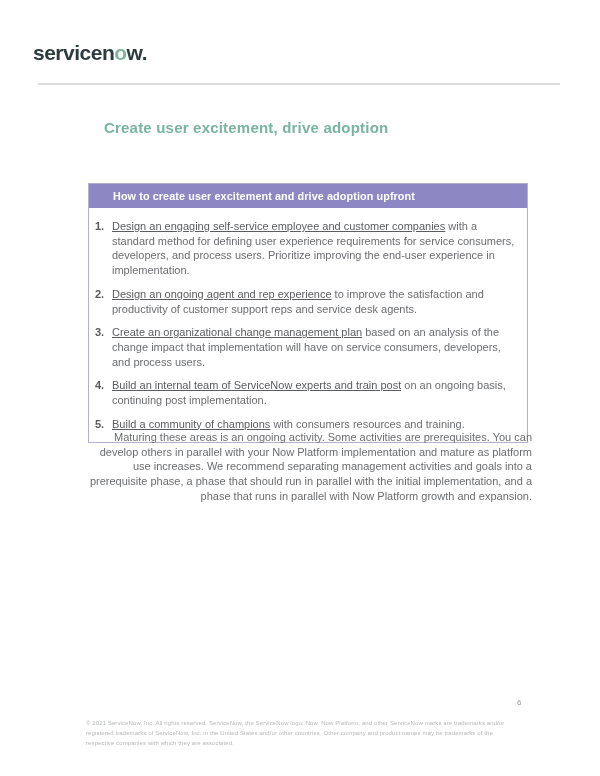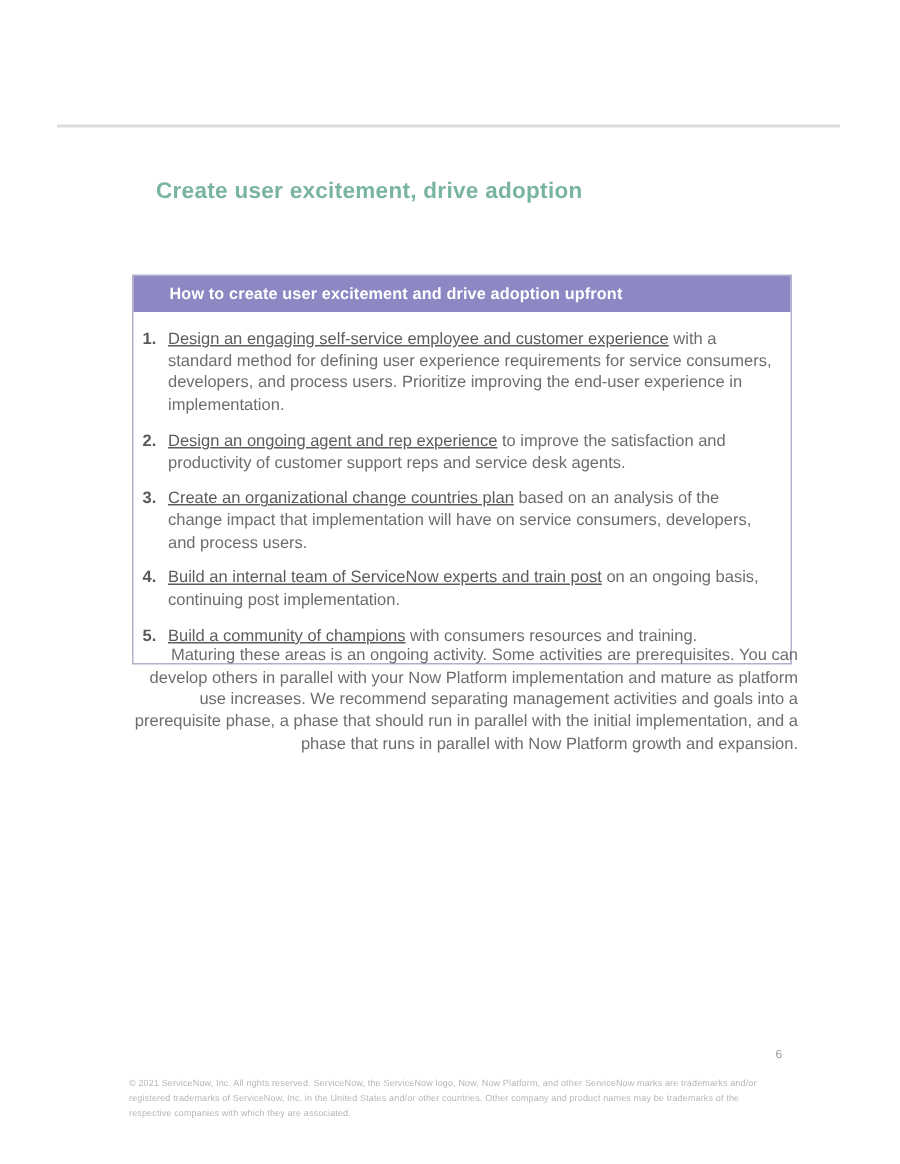--- a/index.html
+++ b/index.html
@@ -77,43 +77,44 @@
     position: absolute; left: 86px; top: 718px; width: 430px;
     margin: 0; font-size: 6px; line-height: 10px;
     color: #b4b6b8; letter-spacing: 0.1px;
   }
 </style>
 </head>
 <body>
 
 <div class="page">
 
+  <div class="logo"><span>servicen</span><span class="logo-o">o</span><span>w</span><span class="logo-dot">.</span></div>
 
   <div class="divider"></div>
 
   <h1 class="title">Create user excitement, drive adoption</h1>
 
 
   <div class="how-table">
     <div class="table-header">How to create user excitement and drive adoption upfront</div>
     <div class="table-body">
 
       <div class="row">
         <span class="num">1.</span>
-        <span class="txt"><a class="item-link">Design an engaging self-service employee and customer experience</a><span> with a standard method for defining user experience requirements for service consumers, developers, and process users. Prioritize improving the end-user experience in implementation.</span></span>
+        <span class="txt"><a class="item-link">Design an engaging self-service employee and customer companies</a><span> with a standard method for defining user experience requirements for service consumers, developers, and process users. Prioritize improving the end-user experience in implementation.</span></span>
       </div>
 
       <div class="row">
         <span class="num">2.</span>
         <span class="txt"><a class="item-link">Design an ongoing agent and rep experience</a><span> to improve the satisfaction and productivity of customer support reps and service desk agents.</span></span>
       </div>
 
       <div class="row">
         <span class="num">3.</span>
-        <span class="txt"><a class="item-link">Create an organizational change countries plan</a><span> based on an analysis of the change impact that implementation will have on service consumers, developers, and process users.</span></span>
+        <span class="txt"><a class="item-link">Create an organizational change management plan</a><span> based on an analysis of the change impact that implementation will have on service consumers, developers, and process users.</span></span>
       </div>
 
       <div class="row">
         <span class="num">4.</span>
         <span class="txt"><a class="item-link">Build an internal team of ServiceNow experts and train post</a><span> on an ongoing basis, continuing post implementation.</span></span>
       </div>
 
       <div class="row">
         <span class="num">5.</span>
         <span class="txt"><a class="item-link">Build a community of champions</a><span> with consumers resources and training.</span></span>

